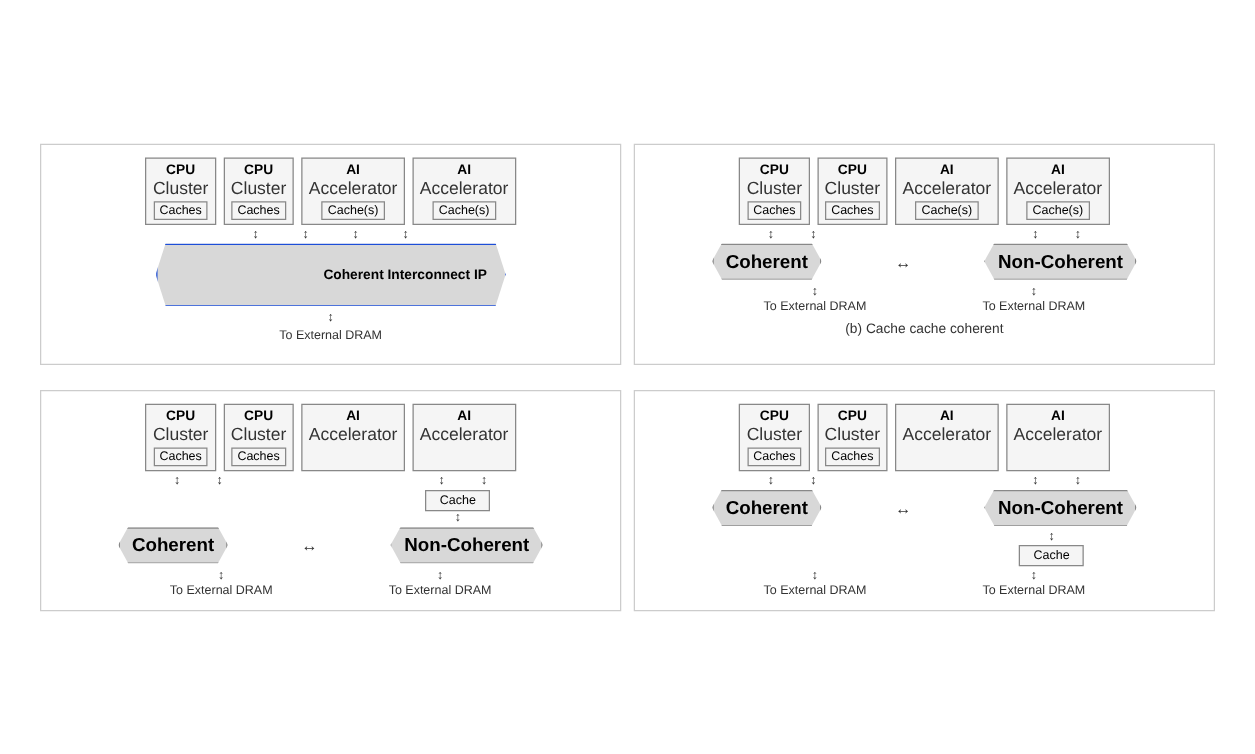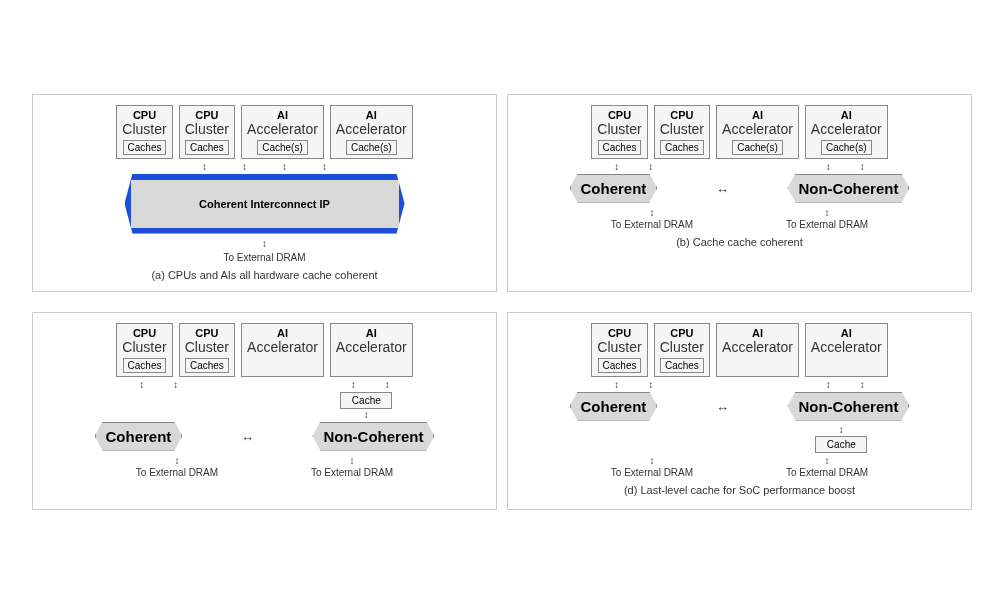--- a/index.html
+++ b/index.html
@@ -57,23 +57,23 @@
       text-align: right;
       font-size: 10px;
       background: #f5f5f5;
       margin-top: 3px;
       display: inline-block;
     }
     
     .banner {
       display: flex;
       align-items: center;
-      justify-content: center;
+      justify-content: flex-end;
       background: #d8d8d8;
-      border: 6px solid #1d4ed8;
+      border: 1px solid #1d4ed8;
       padding: 18px 14px;
       font-size: 11px;
       font-weight: bold;
       position: relative;
       clip-path: polygon(8px 0%, calc(100% - 8px) 0%, 100% 50%, calc(100% - 8px) 100%, 8px 100%, 0% 50%);
     }
     .banner-sm {
       display: flex;
       align-items: center;
       justify-content: center;
@@ -162,21 +162,20 @@
 
     <div style="width:90%;display:flex;justify-content:center;margin-bottom:2px;">
       <div class="banner" style="width:100%;max-width:280px;">
         <span>Coherent Interconnect IP</span>
       </div>
     </div>
 
     <div class="double-arrow" style="margin:2px 0;">↕</div>
     <div class="dram-label">To External DRAM</div>
 
-    <div class="diagram-caption">(a) CPUs and AIs all hardware cache coherent</div>
   </div>
 
   <div class="diagram">
     <div class="nodes-section">
       <div class="node-box">
         <div class="node-title">CPU</div>
         <div class="node-sub">Cluster</div>
         <div class="cache-box">Caches</div>
       </div>
       <div class="node-box">
@@ -351,16 +350,15 @@
     <div style="display:flex;width:100%;justify-content:space-evenly;margin-top:2px;">
       <div class="flex-col">
         <div class="double-arrow">↕</div>
         <div class="dram-label">To External DRAM</div>
       </div>
       <div class="flex-col">
         <div class="double-arrow">↕</div>
         <div class="dram-label">To External DRAM</div>
       </div>
     </div>
-    <div class="diagram-caption">(d) Last-level cache for SoC performance boost</div>
   </div>
 
 </div>
 
 </body></html>

